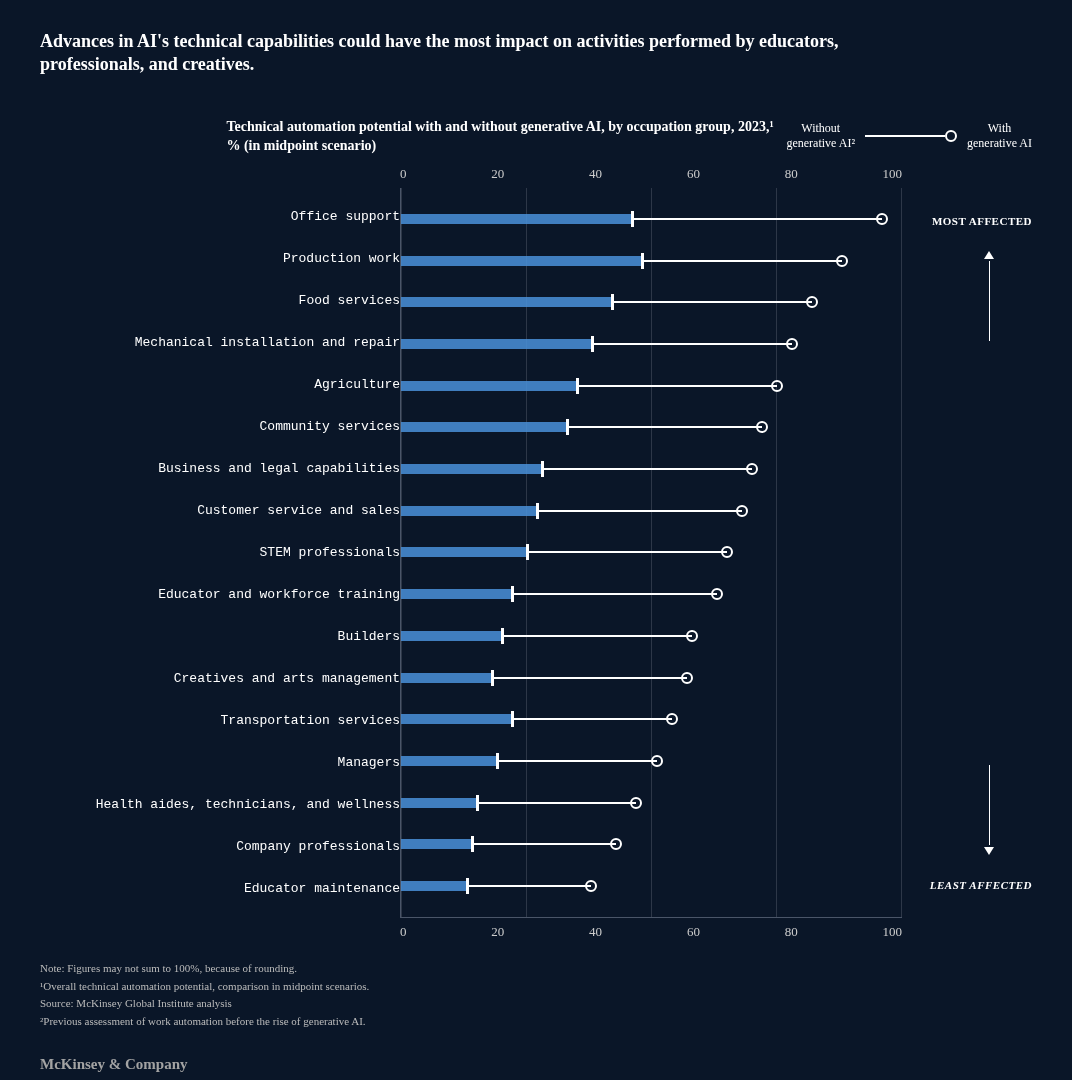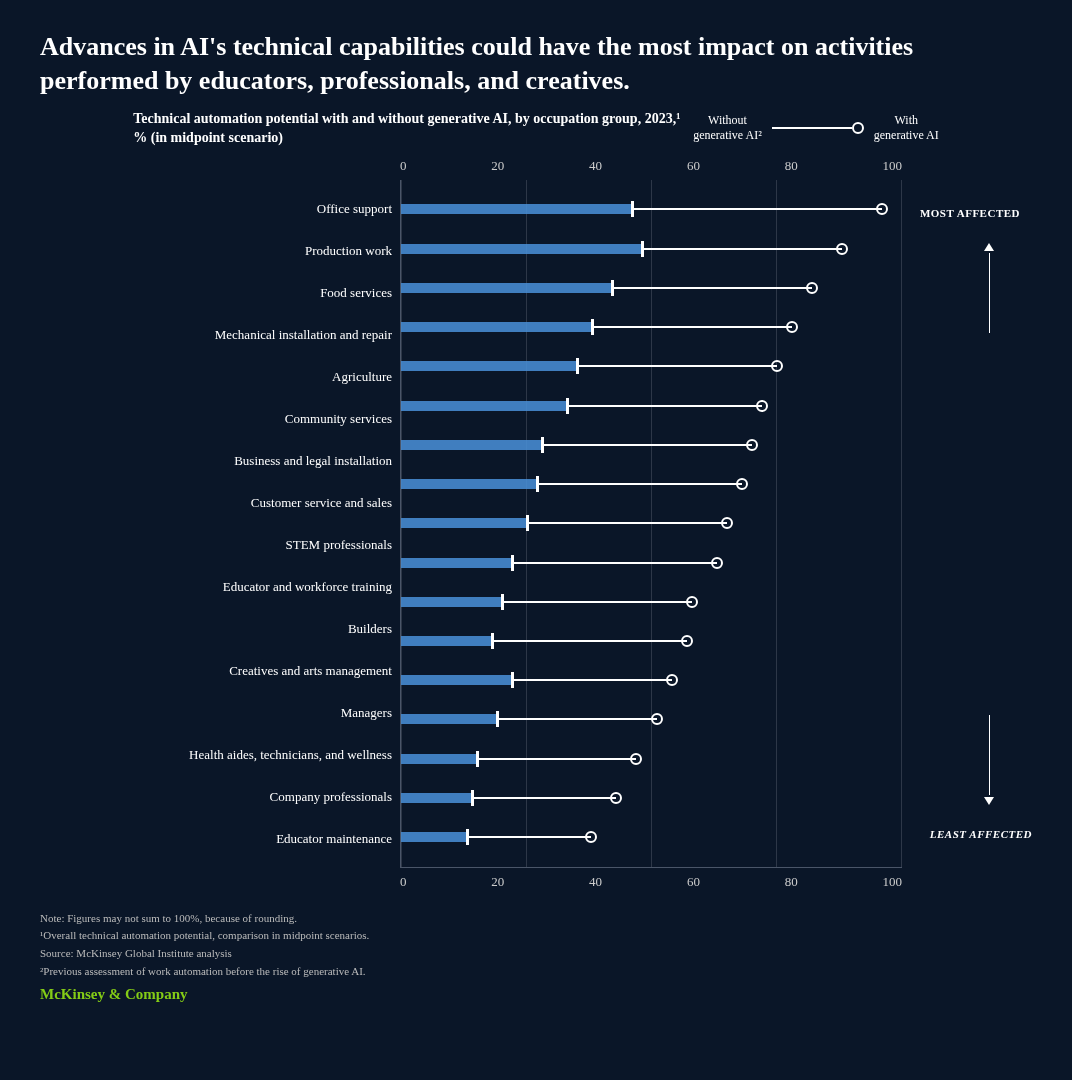--- a/index.html
+++ b/index.html
@@ -5,30 +5,30 @@
     * { margin: 0; padding: 0; box-sizing: border-box; }
     body {
       background-color: #0a1628;
       color: #ffffff;
       font-family: 'Georgia', serif;
       width: 1072px;
       min-height: 1080px;
       padding: 30px 40px;
     }
     .main-title {
-      font-size: 26px;
+      font-size: 18px;
       font-weight: bold;
       line-height: 1.3;
-      margin-bottom: 11px;
+      margin-bottom: 40px;
       max-width: 900px;
     }
     .subtitle-row {
       display: flex;
       align-items: flex-start;
-      justify-content: center;
+      justify-content: flex-end;
       margin-bottom: 8px;
     }
     .subtitle {
       font-size: 14px;
       font-weight: bold;
       line-height: 1.4;
       max-width: 560px;
     }
     .legend {
       display: flex;
@@ -72,26 +72,27 @@
       flex-direction: column;
       justify-content: space-around;
       width: 360px;
       flex-shrink: 0;
       padding-top: 30px;
       padding-bottom: 30px;
     }
     .y-label {
       font-size: 13px;
       text-align: right;
-      padding-right: 8px;
+      padding-right: 0;
       line-height: 1.2;
       height: 42px;
       display: flex;
       align-items: center;
       justify-content: flex-end;
+      font-family: Liberation Mono, monospace;
     }
     .chart-right {
       flex: 1;
       display: flex;
       flex-direction: column;
       position: relative;
     }
     .x-axis-top {
       display: flex;
       justify-content: space-between;
@@ -239,22 +240,22 @@
     }
     .footnotes {
       margin-top: 20px;
       font-size: 11px;
       color: #bbbbbb;
       line-height: 1.6;
     }
     .brand {
       font-size: 15px;
       font-weight: bold;
-      margin-top: 6px;
-      color: #84cc16;
+      margin-top: 26px;
+      color: #a3a3a3;
     }
     .chart-wrapper {
       position: relative;
       padding-right: 130px;
     }
   </style>
 </head>
 <body>
 
 <h1 class="main-title">Advances in AI's technical capabilities could have the most impact on activities performed by educators, professionals, and creatives.</h1>
@@ -279,26 +280,27 @@
 
 <div class="chart-wrapper">
   <div class="chart-area">
     <div class="y-labels" id="y-labels">
         <div class="y-label">Office support</div>
         <div class="y-label">Production work</div>
         <div class="y-label">Food services</div>
         <div class="y-label">Mechanical installation and repair</div>
         <div class="y-label">Agriculture</div>
         <div class="y-label">Community services</div>
-        <div class="y-label">Business and legal installation</div>
+        <div class="y-label">Business and legal capabilities</div>
         <div class="y-label">Customer service and sales</div>
         <div class="y-label">STEM professionals</div>
         <div class="y-label">Educator and workforce training</div>
         <div class="y-label">Builders</div>
         <div class="y-label">Creatives and arts management</div>
+        <div class="y-label">Transportation services</div>
         <div class="y-label">Managers</div>
         <div class="y-label">Health aides, technicians, and wellness</div>
         <div class="y-label">Company professionals</div>
         <div class="y-label">Educator maintenance</div>
       </div>
     <div class="chart-right">
       <div class="x-axis-top" id="x-axis-top">
           <span>0</span>
           <span>20</span>
           <span>40</span>
@@ -423,21 +425,21 @@
           <span>0</span>
           <span>20</span>
           <span>40</span>
           <span>60</span>
           <span>80</span>
           <span>100</span>
         </div>
     </div>
   </div>
 
-  <div class="most-affected" id="most-affected-label" style="position:absolute; right:12px; top:48px; font-size:11px; font-weight:bold; letter-spacing:0.5px; text-align:right;">MOST
+  <div class="most-affected" id="most-affected-label" style="position:absolute; right:0; top:48px; font-size:11px; font-weight:bold; letter-spacing:0.5px; text-align:right;">MOST
 AFFECTED</div>
   <div class="arrow-most" style="position:absolute; right:38px; top:85px;">
     <div class="arrow-head-up"></div>
     <div class="arrow-line" style="height:80px;"></div>
   </div>
 
   <div class="least-affected" id="least-affected-label" style="position:absolute; right:0; bottom:48px; font-size:11px; font-weight:bold; letter-spacing:0.5px; text-align:right;">LEAST
 AFFECTED</div>
   <div class="arrow-least" style="position:absolute; right:38px; bottom:85px;">
     <div class="arrow-line" style="height:80px;"></div>

